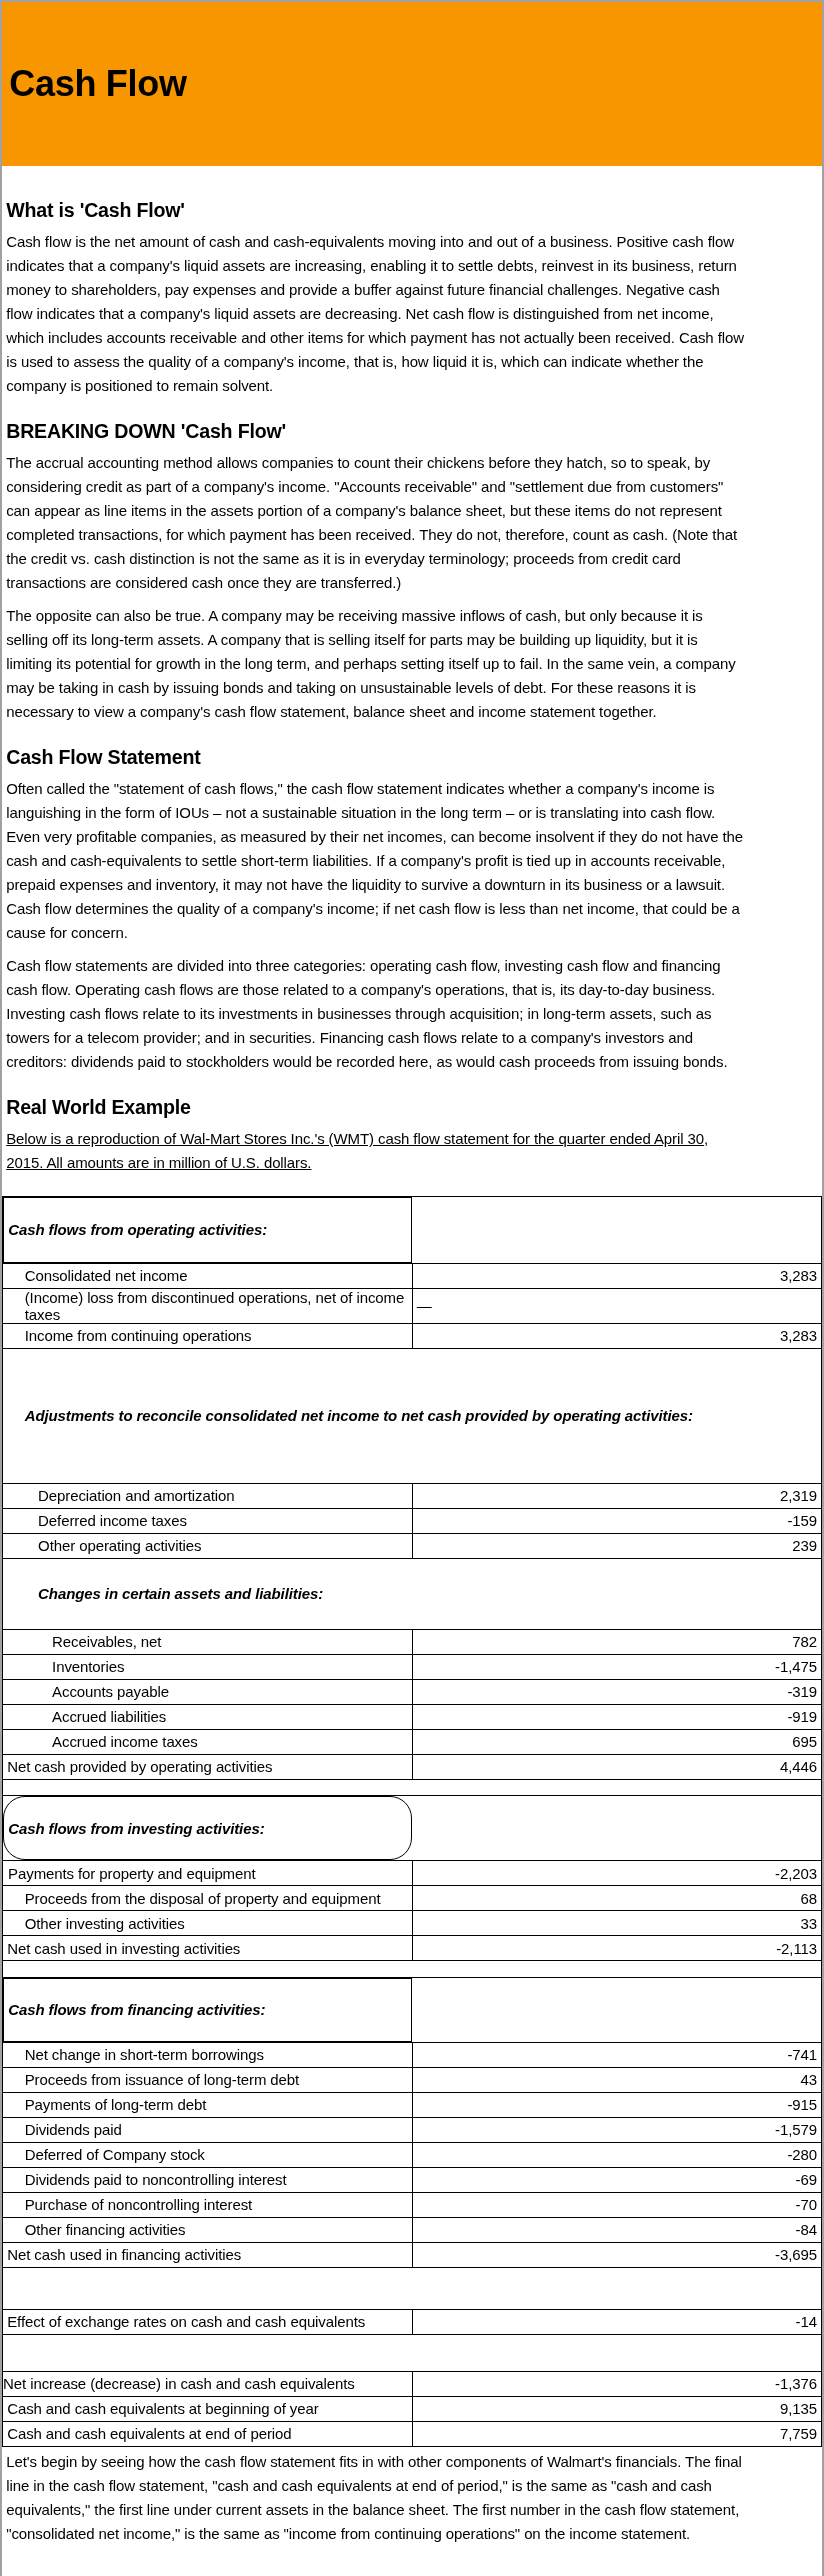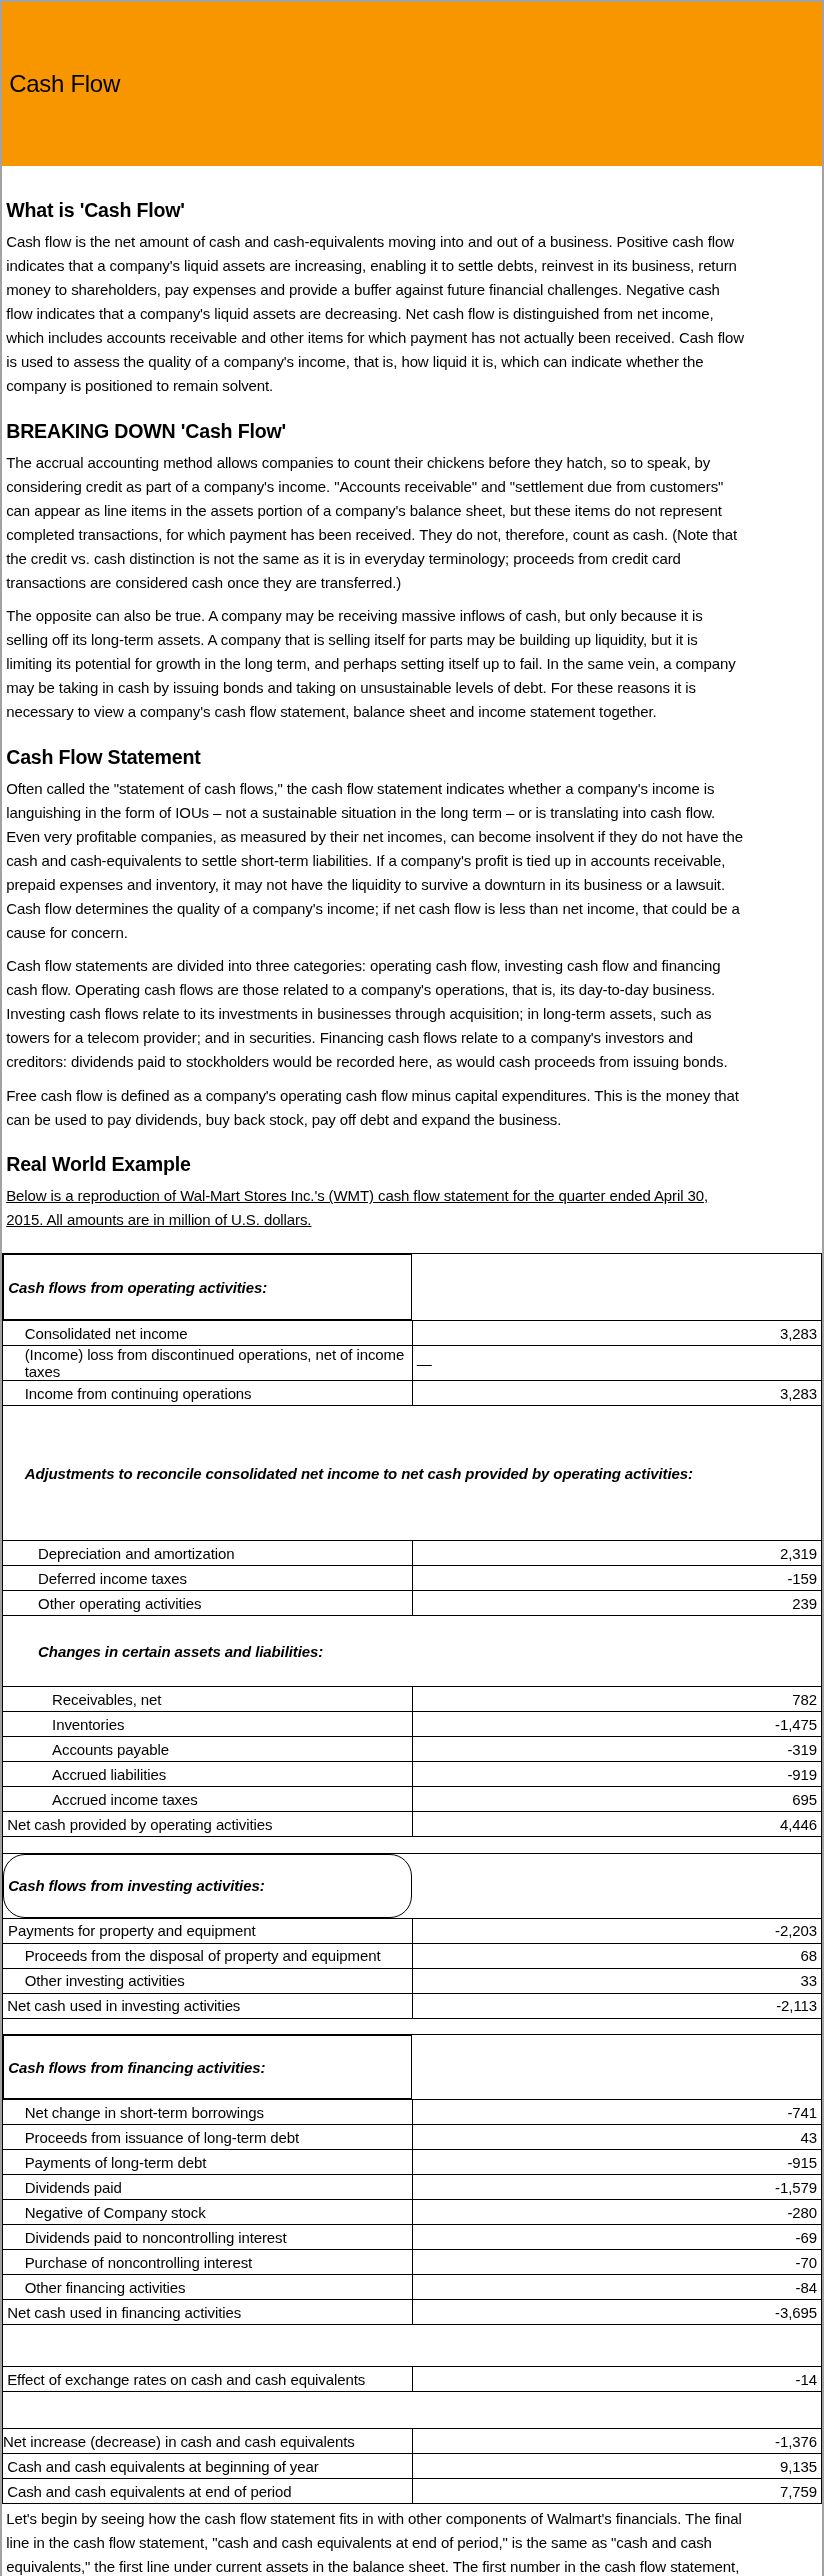--- a/index.html
+++ b/index.html
@@ -15,22 +15,22 @@
     background:#ffffff;
     overflow:hidden;
   }
   .header{
     height:164px;
     display:flex;align-items:center;
     padding-left:7.2px;
   }
   .header h1{
     margin:0;
-    font-size:24px;
-    font-weight:normal;
+    font-size:36px;
+    font-weight:bold;
     color:#000;
     letter-spacing:-0.3px;
   }
   .content{padding-top:11.3px;}
   h2.section-heading{
     font-size:19.6px;
     font-weight:bold;
     color:#000;
     margin:21.6px 88px 8.2px 4.1px;
     line-height:23px;
@@ -82,21 +82,20 @@
   <div class="content">
     <div id="article-sections">
         <h2 class="section-heading">What is 'Cash Flow'</h2>
         <p class="body-para">Cash flow is the net amount of cash and cash-equivalents moving into and out of a business. Positive cash flow indicates that a company's liquid assets are increasing, enabling it to settle debts, reinvest in its business, return money to shareholders, pay expenses and provide a buffer against future financial challenges. Negative cash flow indicates that a company's liquid assets are decreasing. Net cash flow is distinguished from net income, which includes accounts receivable and other items for which payment has not actually been received. Cash flow is used to assess the quality of a company's income, that is, how liquid it is, which can indicate whether the company is positioned to remain solvent.</p>
         <h2 class="section-heading">BREAKING DOWN 'Cash Flow'</h2>
         <p class="body-para">The accrual accounting method allows companies to count their chickens before they hatch, so to speak, by considering credit as part of a company's income. "Accounts receivable" and "settlement due from customers" can appear as line items in the assets portion of a company's balance sheet, but these items do not represent completed transactions, for which payment has been received. They do not, therefore, count as cash. (Note that the credit vs. cash distinction is not the same as it is in everyday terminology; proceeds from credit card transactions are considered cash once they are transferred.)</p>
         <p class="body-para">The opposite can also be true. A company may be receiving massive inflows of cash, but only because it is selling off its long-term assets. A company that is selling itself for parts may be building up liquidity, but it is limiting its potential for growth in the long term, and perhaps setting itself up to fail. In the same vein, a company may be taking in cash by issuing bonds and taking on unsustainable levels of debt. For these reasons it is necessary to view a company's cash flow statement, balance sheet and income statement together.</p>
         <h2 class="section-heading">Cash Flow Statement</h2>
         <p class="body-para">Often called the "statement of cash flows," the cash flow statement indicates whether a company's income is languishing in the form of IOUs – not a sustainable situation in the long term – or is translating into cash flow. Even very profitable companies, as measured by their net incomes, can become insolvent if they do not have the cash and cash-equivalents to settle short-term liabilities. If a company's profit is tied up in accounts receivable, prepaid expenses and inventory, it may not have the liquidity to survive a downturn in its business or a lawsuit. Cash flow determines the quality of a company's income; if net cash flow is less than net income, that could be a cause for concern.</p>
         <p class="body-para">Cash flow statements are divided into three categories: operating cash flow, investing cash flow and financing cash flow. Operating cash flows are those related to a company's operations, that is, its day-to-day business. Investing cash flows relate to its investments in businesses through acquisition; in long-term assets, such as towers for a telecom provider; and in securities. Financing cash flows relate to a company's investors and creditors: dividends paid to stockholders would be recorded here, as would cash proceeds from issuing bonds.</p>
-        <p class="body-para">Free cash flow is defined as a company's operating cash flow minus capital expenditures. This is the money that can be used to pay dividends, buy back stock, pay off debt and expand the business.</p>
         <h2 class="section-heading">Real World Example</h2>
         <p class="body-para underline">Below is a reproduction of Wal-Mart Stores Inc.'s (WMT) cash flow statement for the quarter ended April 30, 2015. All amounts are in million of U.S. dollars.</p>
       </div>
     <table class="statement">
       <tbody id="statement-body">
           <tr>
             <td colspan="2" class="header" style="height: 64px; padding-left: 4.1px;">Cash flows from operating activities:</td>
           </tr>
           <tr>
             <td class="label" style="padding-left: 21.6px;">Consolidated net income</td>
@@ -190,21 +189,21 @@
           </tr>
           <tr>
             <td class="label" style="padding-left: 21.6px;">Payments of long-term debt</td>
             <td class="value">-915</td>
           </tr>
           <tr>
             <td class="label" style="padding-left: 21.6px;">Dividends paid</td>
             <td class="value">-1,579</td>
           </tr>
           <tr>
-            <td class="label" style="padding-left: 21.6px;">Negative of Company stock</td>
+            <td class="label" style="padding-left: 21.6px;">Deferred of Company stock</td>
             <td class="value">-280</td>
           </tr>
           <tr>
             <td class="label" style="padding-left: 21.6px;">Dividends paid to noncontrolling interest</td>
             <td class="value">-69</td>
           </tr>
           <tr>
             <td class="label" style="padding-left: 21.6px;">Purchase of noncontrolling interest</td>
             <td class="value">-70</td>
           </tr>

